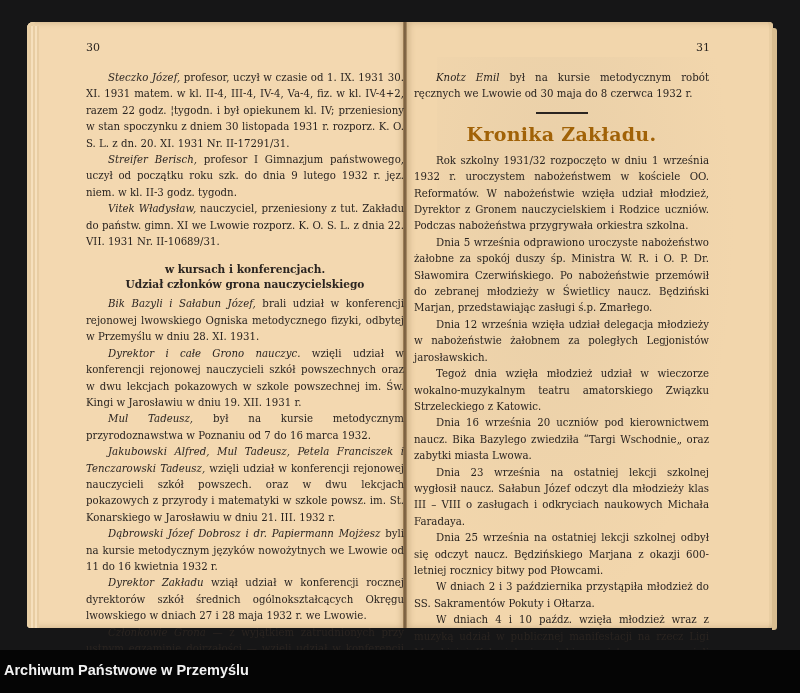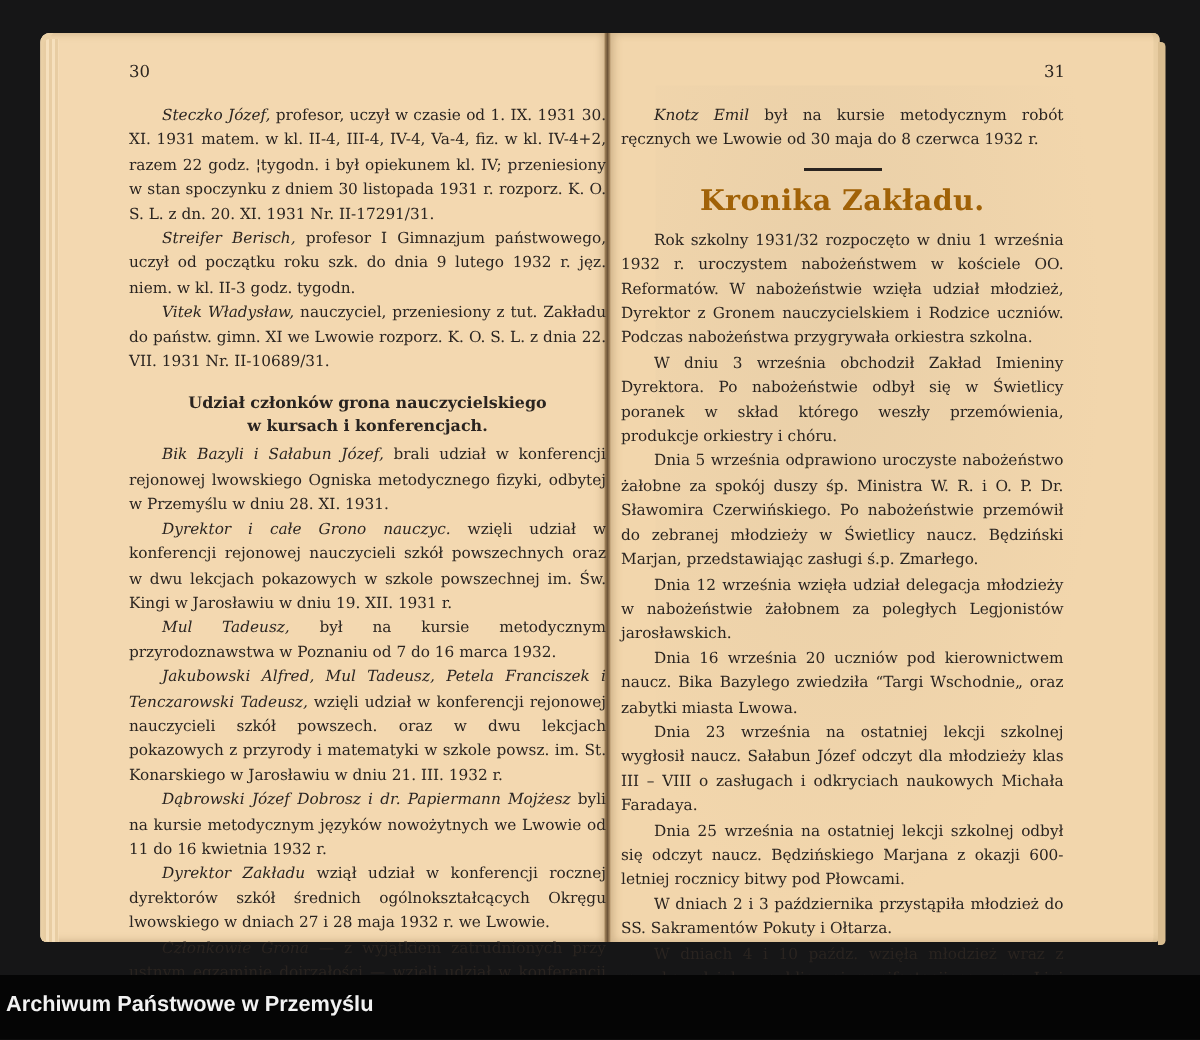--- a/index.html
+++ b/index.html
@@ -96,41 +96,41 @@
 
   <div class="pageno left">30</div>
   <div class="pageno right">31</div>
 
   <div class="col left">
     <p class="ind"><span class="nm">Steczko Józef,</span><span> profesor, uczył w czasie od 1. IX. 1931 30. XI. 1931 matem. w kl. II-4, III-4, IV-4, Va-4, fiz. w kl. IV-4+2, razem 22 godz. ¦tygodn. i był opiekunem kl. IV; przeniesiony w stan spoczynku z dniem 30 listopada 1931 r. rozporz. K. O. S. L. z dn. 20. XI. 1931 Nr. II-17291/31.</span></p>
     <p class="ind"><span class="nm">Streifer Berisch,</span><span> profesor I Gimnazjum państwowego, uczył od początku roku szk. do dnia 9 lutego 1932 r. jęz. niem. w kl. II-3 godz. tygodn.</span></p>
     <p class="ind"><span class="nm">Vitek Władysław,</span><span> nauczyciel, przeniesiony z tut. Zakładu do państw. gimn. XI we Lwowie rozporz. K. O. S. L. z dnia 22. VII. 1931 Nr. II-10689/31.</span></p>
 
     <div class="heading">
+      <div>w kursach i konferencjach.</div>
       <div>Udział członków grona nauczycielskiego</div>
-      <div>w kursach i konferencjach.</div>
     </div>
 
     <p class="ind"><span class="nm">Bik Bazyli i Sałabun Józef,</span><span> brali udział w konferencji rejonowej lwowskiego Ogniska metodycznego fizyki, odbytej w Przemyślu w dniu 28. XI. 1931.</span></p>
     <p class="ind"><span class="nm">Dyrektor i całe Grono nauczyc.</span><span> wzięli udział w konferencji rejonowej nauczycieli szkół powszechnych oraz w dwu lekcjach pokazowych w szkole powszechnej im. Św. Kingi w Jarosławiu w dniu 19. XII. 1931 r.</span></p>
     <p class="ind"><span class="nm">Mul Tadeusz,</span><span> był na kursie metodycznym przyrodoznawstwa w Poznaniu od 7 do 16 marca 1932.</span></p>
     <p class="ind"><span class="nm">Jakubowski Alfred, Mul Tadeusz, Petela Franciszek i Tenczarowski Tadeusz,</span><span> wzięli udział w konferencji rejonowej nauczycieli szkół powszech. oraz w dwu lekcjach pokazowych z przyrody i matematyki w szkole powsz. im. St. Konarskiego w Jarosławiu w dniu 21. III. 1932 r.</span></p>
     <p class="ind"><span class="nm">Dąbrowski Józef Dobrosz i dr. Papiermann Mojżesz</span><span> byli na kursie metodycznym języków nowożytnych we Lwowie od 11 do 16 kwietnia 1932 r.</span></p>
     <p class="ind"><span class="nm">Dyrektor Zakładu</span><span> wziął udział w konferencji rocznej dyrektorów szkół średnich ogólnokształcących Okręgu lwowskiego w dniach 27 i 28 maja 1932 r. we Lwowie.</span></p>
     <p class="ind"><span class="nm">Członkowie Grona</span><span> — z wyjątkiem zatrudnionych przy ustnym egzaminie dojrzałości — wzięli udział w konferencji dla całego nauczycielstwa pow. jarosław. w dniu 30 maja 1932 r.</span></p>
   </div>
 
   <div class="col right">
     <p class="ind"><span class="nm">Knotz Emil</span><span> był na kursie metodycznym robót ręcznych we Lwowie od 30 maja do 8 czerwca 1932 r.</span></p>
     <div class="rule"></div>
     <div class="big-title">Kronika Zakładu.</div>
     <p class="ind">Rok szkolny 1931/32 rozpoczęto w dniu 1 września 1932 r. uroczystem nabożeństwem w kościele OO. Reformatów. W nabożeństwie wzięła udział młodzież, Dyrektor z Gronem nauczycielskiem i Rodzice uczniów. Podczas nabożeństwa przygrywała orkiestra szkolna.</p>
-    <p class="ind">W dniu 3 września obchodził Zakład Imieniny Dyrektora. Po nabożeństwie odbył się w Świetlicy poranek w skład którego weszły przemówienia, produkcje orkiestry i chóru.</p>
     <p class="ind">Dnia 5 września odprawiono uroczyste nabożeństwo żałobne za spokój duszy śp. Ministra W. R. i O. P. Dr. Sławomira Czerwińskiego. Po nabożeństwie przemówił do zebranej młodzieży w Świetlicy naucz. Będziński Marjan, przedstawiając zasługi ś.p. Zmarłego.</p>
     <p class="ind">Dnia 12 września wzięła udział delegacja młodzieży w nabożeństwie żałobnem za poległych Legjonistów jarosławskich.</p>
+    <p class="ind">Tegoż dnia wzięła młodzież udział w wieczorze wokalno-muzykalnym teatru amatorskiego Związku Strzeleckiego z Katowic.</p>
     <p class="ind">Dnia 16 września 20 uczniów pod kierownictwem naucz. Bika Bazylego zwiedziła “Targi Wschodnie„ oraz zabytki miasta Lwowa.</p>
     <p class="ind">Dnia 23 września na ostatniej lekcji szkolnej wygłosił naucz. Sałabun Józef odczyt dla młodzieży klas III – VIII o zasługach i odkryciach naukowych Michała Faradaya.</p>
     <p class="ind">Dnia 25 września na ostatniej lekcji szkolnej odbył się odczyt naucz. Będzińskiego Marjana z okazji 600-letniej rocznicy bitwy pod Płowcami.</p>
     <p class="ind">W dniach 2 i 3 października przystąpiła młodzież do SS. Sakramentów Pokuty i Ołtarza.</p>
     <p class="ind">W dniach 4 i 10 paźdz. wzięła młodzież wraz z muzyką udział w publicznej manifestacji na rzecz Ligi Morskiej i Kolonialnej pod kierownictwem nauczycieli Będzińskiego M., Czerneckiego K., Kaniaka J., Papiermana M. i Sałabuna J.</p>
 
   </div>
 </div>
 
 <div class="footer">

